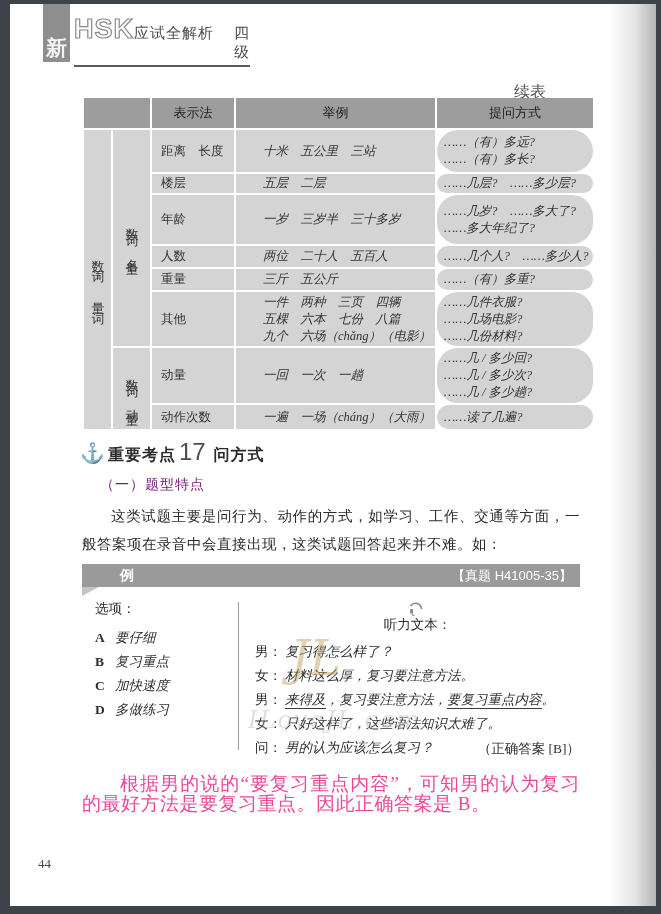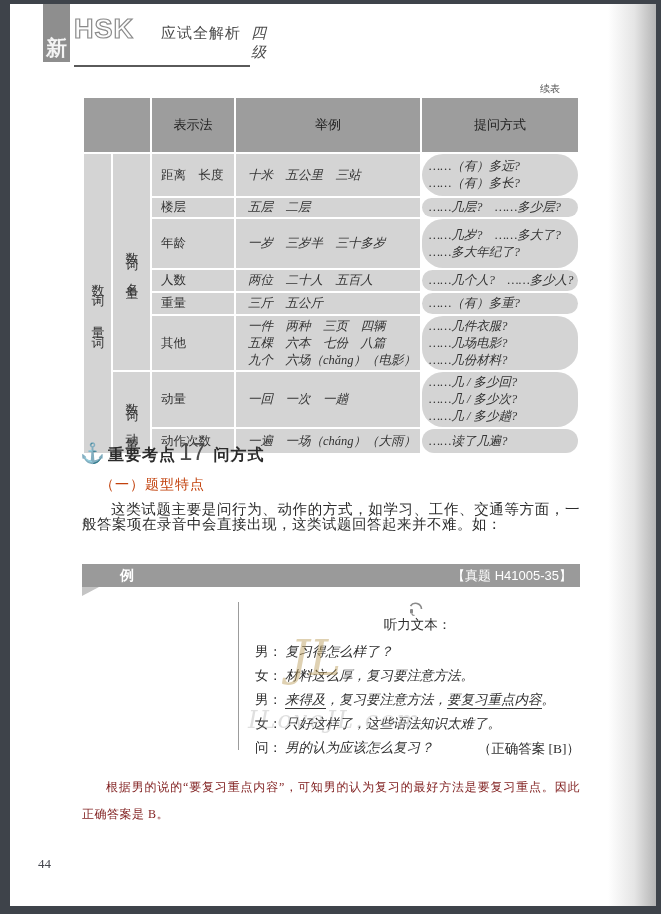--- a/index.html
+++ b/index.html
@@ -9,45 +9,45 @@
   .edge-shade{position:absolute;right:0;top:0;bottom:0;width:48px;pointer-events:none;
         background:linear-gradient(to right,rgba(120,120,120,0) 0%,rgba(110,110,110,0.18) 55%,rgba(90,90,90,0.45) 100%);}
   
   .brand-box{position:absolute;left:33px;top:0;width:27px;height:58px;background:#8e8e8e;
         display:flex;align-items:flex-end;justify-content:center;}
   .brand-box .ch{color:#f4f4f4;font-size:21px;line-height:1;padding-bottom:3px;font-weight:bold;}
   .brand-line{position:absolute;left:64px;top:12px;display:flex;align-items:baseline;
         border-bottom:2px solid #5a5a5a;padding-bottom:3px;width:176px;}
   .brand-hsk{font-family:"Liberation Sans","DejaVu Sans",sans-serif;font-size:27px;font-weight:bold;
         letter-spacing:1px;color:#fdfdfd;-webkit-text-stroke:1.2px #8a8a8a;line-height:1;}
-  .brand-sub{font-size:15px;color:#4a4a4a;margin-left:27px;white-space:nowrap;letter-spacing:1px;text-align:center;}
-  .brand-lv{font-size:15px;color:#4a4a4a;margin-left:10px;letter-spacing:1px;font-style:italic;}
-  
-  .cont{position:absolute;left:530px;top:78px;font-size:10px;color:#555;}
+  .brand-sub{font-size:15px;color:#4a4a4a;margin-left:0;white-space:nowrap;letter-spacing:1px;text-align:center;}
+  .brand-lv{font-size:15px;color:#4a4a4a;margin-left:20px;letter-spacing:1px;}
+  
+  .cont{position:absolute;left:504px;top:78px;font-size:16px;color:#555;}
   
   .qtable{position:absolute;left:72px;top:92px;border-collapse:separate;border-spacing:2px;table-layout:fixed;}
   .qtable td{background:#d4d4d4;color:#333;font-size:12.5px;vertical-align:middle;padding:1px 4px;}
-  .qtable td.th{background:#9d9d9d;color:#1e1e1e;text-align:center;font-size:13px;height:22px;padding:16px;}
+  .qtable td.th{background:#9d9d9d;color:#1e1e1e;text-align:center;font-size:13px;height:22px;padding:4px;}
   .qtable td.vcell{writing-mode:vertical-lr;text-orientation:upright;text-align:center;
         font-size:13px;color:#333;letter-spacing:5px;padding:0;}
   .qtable td.vout{letter-spacing:9px;}
   .qtable td.lbl{padding-left:9px;}
-  .qtable td.ex{padding-left:12px;font-style:italic;}
+  .qtable td.ex{padding-left:27px;font-style:italic;}
   .qtable td.ask{padding-left:7px;font-style:italic;border-radius:21px;}
   .qtable .ln{line-height:17px;white-space:nowrap;}
   tr.h44{height:42px;} tr.h24{height:16px;} tr.h42{height:49px;} tr.h23{height:21px;}
   tr.h56{height:54px;} tr.h57{height:55px;} tr.h26{height:24px;}
   
   .kp{position:absolute;left:70px;top:436px;display:flex;align-items:baseline;}
   .anchor{font-size:20px;color:#8b8b8b;margin-right:3px;align-self:center;}
   .kp-t{font-size:16px;font-weight:bold;color:#2b2b2b;letter-spacing:1px;}
   .kp-n{font-family:"Liberation Sans","DejaVu Sans",sans-serif;font-size:24px;color:#4c4c4c;margin:0 8px 0 3px;line-height:1;}
-  .subsec{position:absolute;left:90px;top:472px;font-size:14px;color:#c2410c;letter-spacing:1px;}
+  .subsec{position:absolute;left:90px;top:472px;font-size:14px;color:#701a75;letter-spacing:1px;}
   .intro{position:absolute;left:72px;top:498px;width:498px;font-size:14.5px;color:#2c2c2c;
-        line-height:15px;text-indent:2em;text-align:justify;letter-spacing:0.5px;}
+        line-height:28px;text-indent:2em;text-align:justify;letter-spacing:0.5px;}
   
   .exbar{position:absolute;left:72px;top:560px;width:498px;height:23px;background:#9a9a9a;
         display:flex;align-items:center;justify-content:space-between;color:#ffffff;}
   .exbar .exl{font-size:14px;font-weight:bold;padding-left:38px;}
   .exbar .exr{font-family:"Liberation Sans","DejaVu Sans",sans-serif;font-size:13px;padding-right:8px;margin-left:27px;}
   .fold{position:absolute;left:72px;top:583px;width:0;height:0;
         border-top:9px solid #c4c4c4;border-right:17px solid transparent;}
   .opt-col{position:absolute;left:85px;top:596px;width:135px;font-size:13.5px;color:#2e2e2e;}
   .opt-label{margin-bottom:8px;}
   .opt-item{display:flex;line-height:24px;}
@@ -55,22 +55,22 @@
   .opt-text{font-style:italic;}
   .vdiv{position:absolute;left:228px;top:598px;width:1px;height:148px;background:#9c9c9c;}
   .lis-col{position:absolute;left:245px;top:596px;width:325px;font-size:13.5px;color:#2e2e2e;}
   .lis-head{display:flex;align-items:center;margin-bottom:6px;flex-direction:column;}
   .hp-icon{width:14px;height:16px;margin-right:4px;}
   .dlg-line{display:flex;line-height:24px;white-space:nowrap;}
   .dlg-sp{width:30px;flex:none;}
   .dlg-tx{font-style:italic;}
   .dlg-tx .u{border-bottom:1px solid #3a3a3a;padding-bottom:1px;}
   .ans{position:absolute;left:245px;top:736px;width:325px;text-align:right;font-size:13.5px;color:#2e2e2e;}
-  .expl{position:absolute;left:72px;top:770px;width:498px;font-size:12px;color:#7f1d1d;
-        line-height:27px;text-indent:2em;text-align:justify;letter-spacing:0.5px;}
+  .expl{position:absolute;left:72px;top:770px;width:498px;font-size:19px;color:#ec4899;
+        line-height:20px;text-indent:2em;text-align:justify;letter-spacing:0.5px;}
   .pagenum{position:absolute;left:28px;top:852px;font-size:13px;color:#44464e;}
   
   .wm{position:absolute;left:280px;top:630px;pointer-events:none;color:rgba(184,152,84,0.45);
       font-size:48px;font-style:italic;font-family:"DejaVu Serif",serif;line-height:1;}
   .wm2{position:absolute;left:238px;top:702px;pointer-events:none;color:rgba(150,150,150,0.30);
       font-size:24px;font-style:italic;font-family:"DejaVu Serif",serif;letter-spacing:2px;}
 </style>
 </head>
 <body>
 
@@ -197,20 +197,39 @@
     </div>
     <div class="subsec">（一）题型特点</div>
     <div class="intro">这类试题主要是问行为、动作的方式，如学习、工作、交通等方面，一般答案项在录音中会直接出现，这类试题回答起来并不难。如：</div>
 
     <div class="exbar">
       <span class="exl">例</span>
       <span class="exr">【真题 H41005-35】</span>
     </div>
     <div class="fold"></div>
 
+    <div class="opt-col">
+      <div class="opt-label">选项：</div>
+      <div class="opt-item">
+        <span class="opt-key">A</span>
+        <span class="opt-text">要仔细</span>
+      </div>
+      <div class="opt-item">
+        <span class="opt-key">B</span>
+        <span class="opt-text">复习重点</span>
+      </div>
+      <div class="opt-item">
+        <span class="opt-key">C</span>
+        <span class="opt-text">加快速度</span>
+      </div>
+      <div class="opt-item">
+        <span class="opt-key">D</span>
+        <span class="opt-text">多做练习</span>
+      </div>
+    </div>
 
     <div class="vdiv"></div>
 
     <div class="lis-col">
       <div class="lis-head">
         <svg class="hp-icon" viewBox="0 0 14 16">
           <path d="M12.5 9 A6 6 0 0 0 1.5 6" fill="none" stroke="#8a8a8a" stroke-width="1.6"></path>
           <rect x="1" y="9" width="3" height="4.5" rx="1" fill="#8a8a8a"></rect>
           <path d="M3 13.5 q0 2 2.5 1.8" fill="none" stroke="#8a8a8a" stroke-width="1.2"></path>
         </svg>

